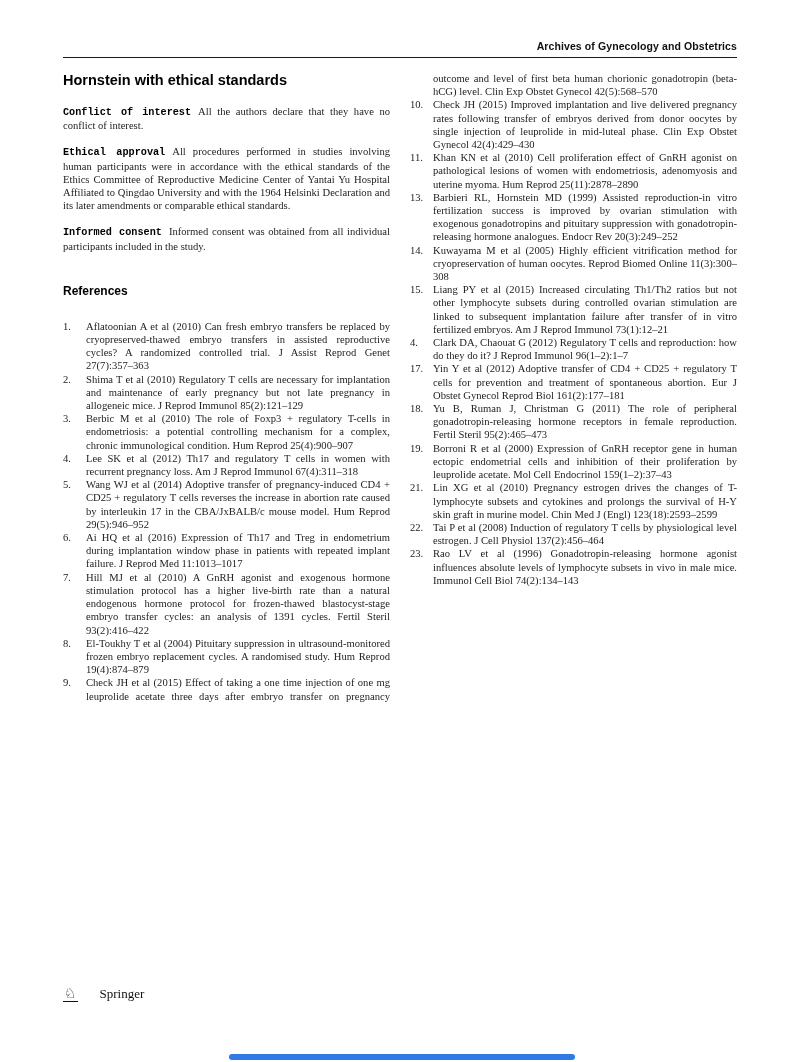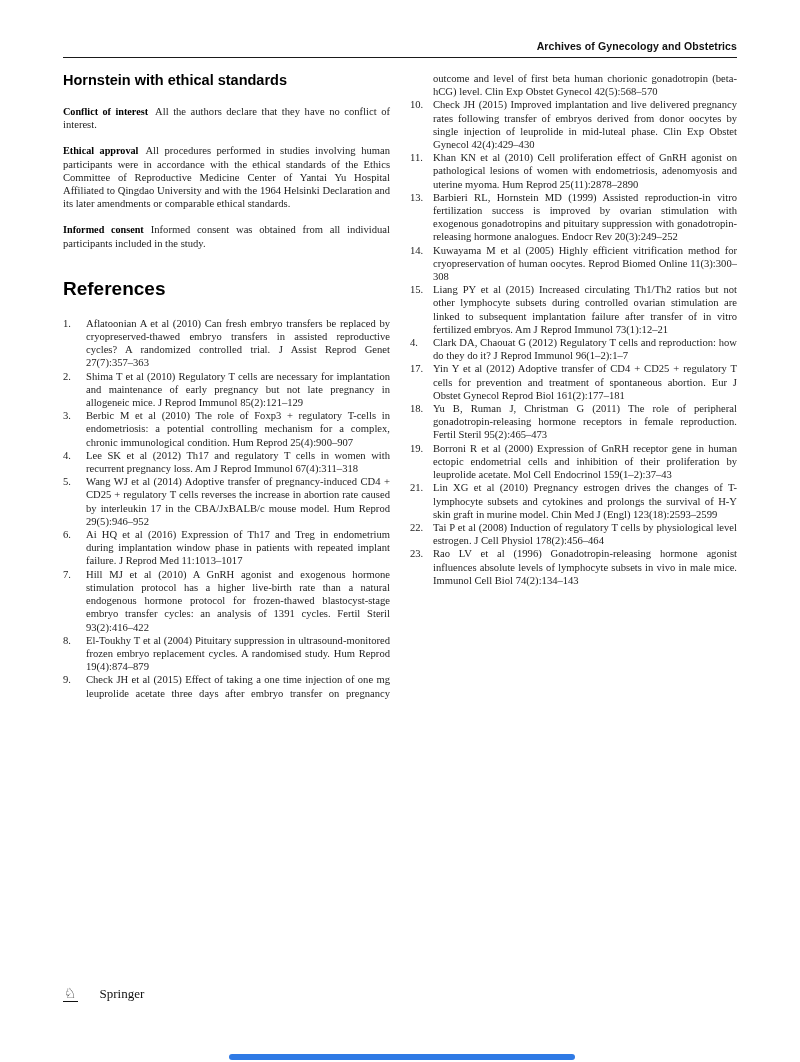--- a/index.html
+++ b/index.html
@@ -36,27 +36,27 @@
   }
   .section-title {
     font-family: "Liberation Sans", sans-serif;
     font-weight: 700;
     color: #000000;
     text-align: left;
   }
   .compliance-title { font-size: 14.5px; line-height: 16px; margin-bottom: 17px; }
   .para { margin-bottom: 13px; }
   .runin {
-    font-family: Liberation Serif, serif;
+    font-family: Liberation Mono, monospace;
     font-weight: 700;
     font-size: 10.2px;
     margin-right: 7px;
     color: #000000;
   }
-  .references-title { font-size: 19px; line-height: 19px; margin-top: 29px; margin-bottom: 19px; }
+  .references-title { font-size: 12px; line-height: 19px; margin-top: 29px; margin-bottom: 19px; }
   .ref-item { padding-left: 23px; text-indent: -23px; }
   .ref-num {
     display: inline-block; width: 17px; margin-right: 6px;
     text-align: left; text-indent: 0;
   }
 
   
   .footer {
     position: absolute; left: 63px; top: 986px;
     display: flex; align-items: center; gap: 6px;
@@ -117,21 +117,21 @@
           <div class="ref-item"><span class="ref-num">10.</span><span>Check JH (2015) Improved implantation and live delivered pregnancy rates following transfer of embryos derived from donor oocytes by single injection of leuprolide in mid-luteal phase. Clin Exp Obstet Gynecol 42(4):429–430</span></div>
           <div class="ref-item"><span class="ref-num">11.</span><span>Khan KN et al (2010) Cell proliferation effect of GnRH agonist on pathological lesions of women with endometriosis, adenomyosis and uterine myoma. Hum Reprod 25(11):2878–2890</span></div>
           <div class="ref-item"><span class="ref-num">13.</span><span>Barbieri RL, Hornstein MD (1999) Assisted reproduction-in vitro fertilization success is improved by ovarian stimulation with exogenous gonadotropins and pituitary suppression with gonadotropin-releasing hormone analogues. Endocr Rev 20(3):249–252</span></div>
           <div class="ref-item"><span class="ref-num">14.</span><span>Kuwayama M et al (2005) Highly efficient vitrification method for cryopreservation of human oocytes. Reprod Biomed Online 11(3):300–308</span></div>
           <div class="ref-item"><span class="ref-num">15.</span><span>Liang PY et al (2015) Increased circulating Th1/Th2 ratios but not other lymphocyte subsets during controlled ovarian stimulation are linked to subsequent implantation failure after transfer of in vitro fertilized embryos. Am J Reprod Immunol 73(1):12–21</span></div>
           <div class="ref-item"><span class="ref-num">4.</span><span>Clark DA, Chaouat G (2012) Regulatory T cells and reproduction: how do they do it? J Reprod Immunol 96(1–2):1–7</span></div>
           <div class="ref-item"><span class="ref-num">17.</span><span>Yin Y et al (2012) Adoptive transfer of CD4 + CD25 + regulatory T cells for prevention and treatment of spontaneous abortion. Eur J Obstet Gynecol Reprod Biol 161(2):177–181</span></div>
           <div class="ref-item"><span class="ref-num">18.</span><span>Yu B, Ruman J, Christman G (2011) The role of peripheral gonadotropin-releasing hormone receptors in female reproduction. Fertil Steril 95(2):465–473</span></div>
           <div class="ref-item"><span class="ref-num">19.</span><span>Borroni R et al (2000) Expression of GnRH receptor gene in human ectopic endometrial cells and inhibition of their proliferation by leuprolide acetate. Mol Cell Endocrinol 159(1–2):37–43</span></div>
           <div class="ref-item"><span class="ref-num">21.</span><span>Lin XG et al (2010) Pregnancy estrogen drives the changes of T-lymphocyte subsets and cytokines and prolongs the survival of H-Y skin graft in murine model. Chin Med J (Engl) 123(18):2593–2599</span></div>
-          <div class="ref-item"><span class="ref-num">22.</span><span>Tai P et al (2008) Induction of regulatory T cells by physiological level estrogen. J Cell Physiol 178(2):456–464</span></div>
+          <div class="ref-item"><span class="ref-num">22.</span><span>Tai P et al (2008) Induction of regulatory T cells by physiological level estrogen. J Cell Physiol 137(2):456–464</span></div>
           <div class="ref-item"><span class="ref-num">23.</span><span>Rao LV et al (1996) Gonadotropin-releasing hormone agonist influences absolute levels of lymphocyte subsets in vivo in male mice. Immunol Cell Biol 74(2):134–143</span></div>
         </div>
     </section>
 
   </div>
 
   <div class="footer">
     <span class="springer-glyph">♘</span>
     <span class="springer-word">Springer</span>
   </div>

